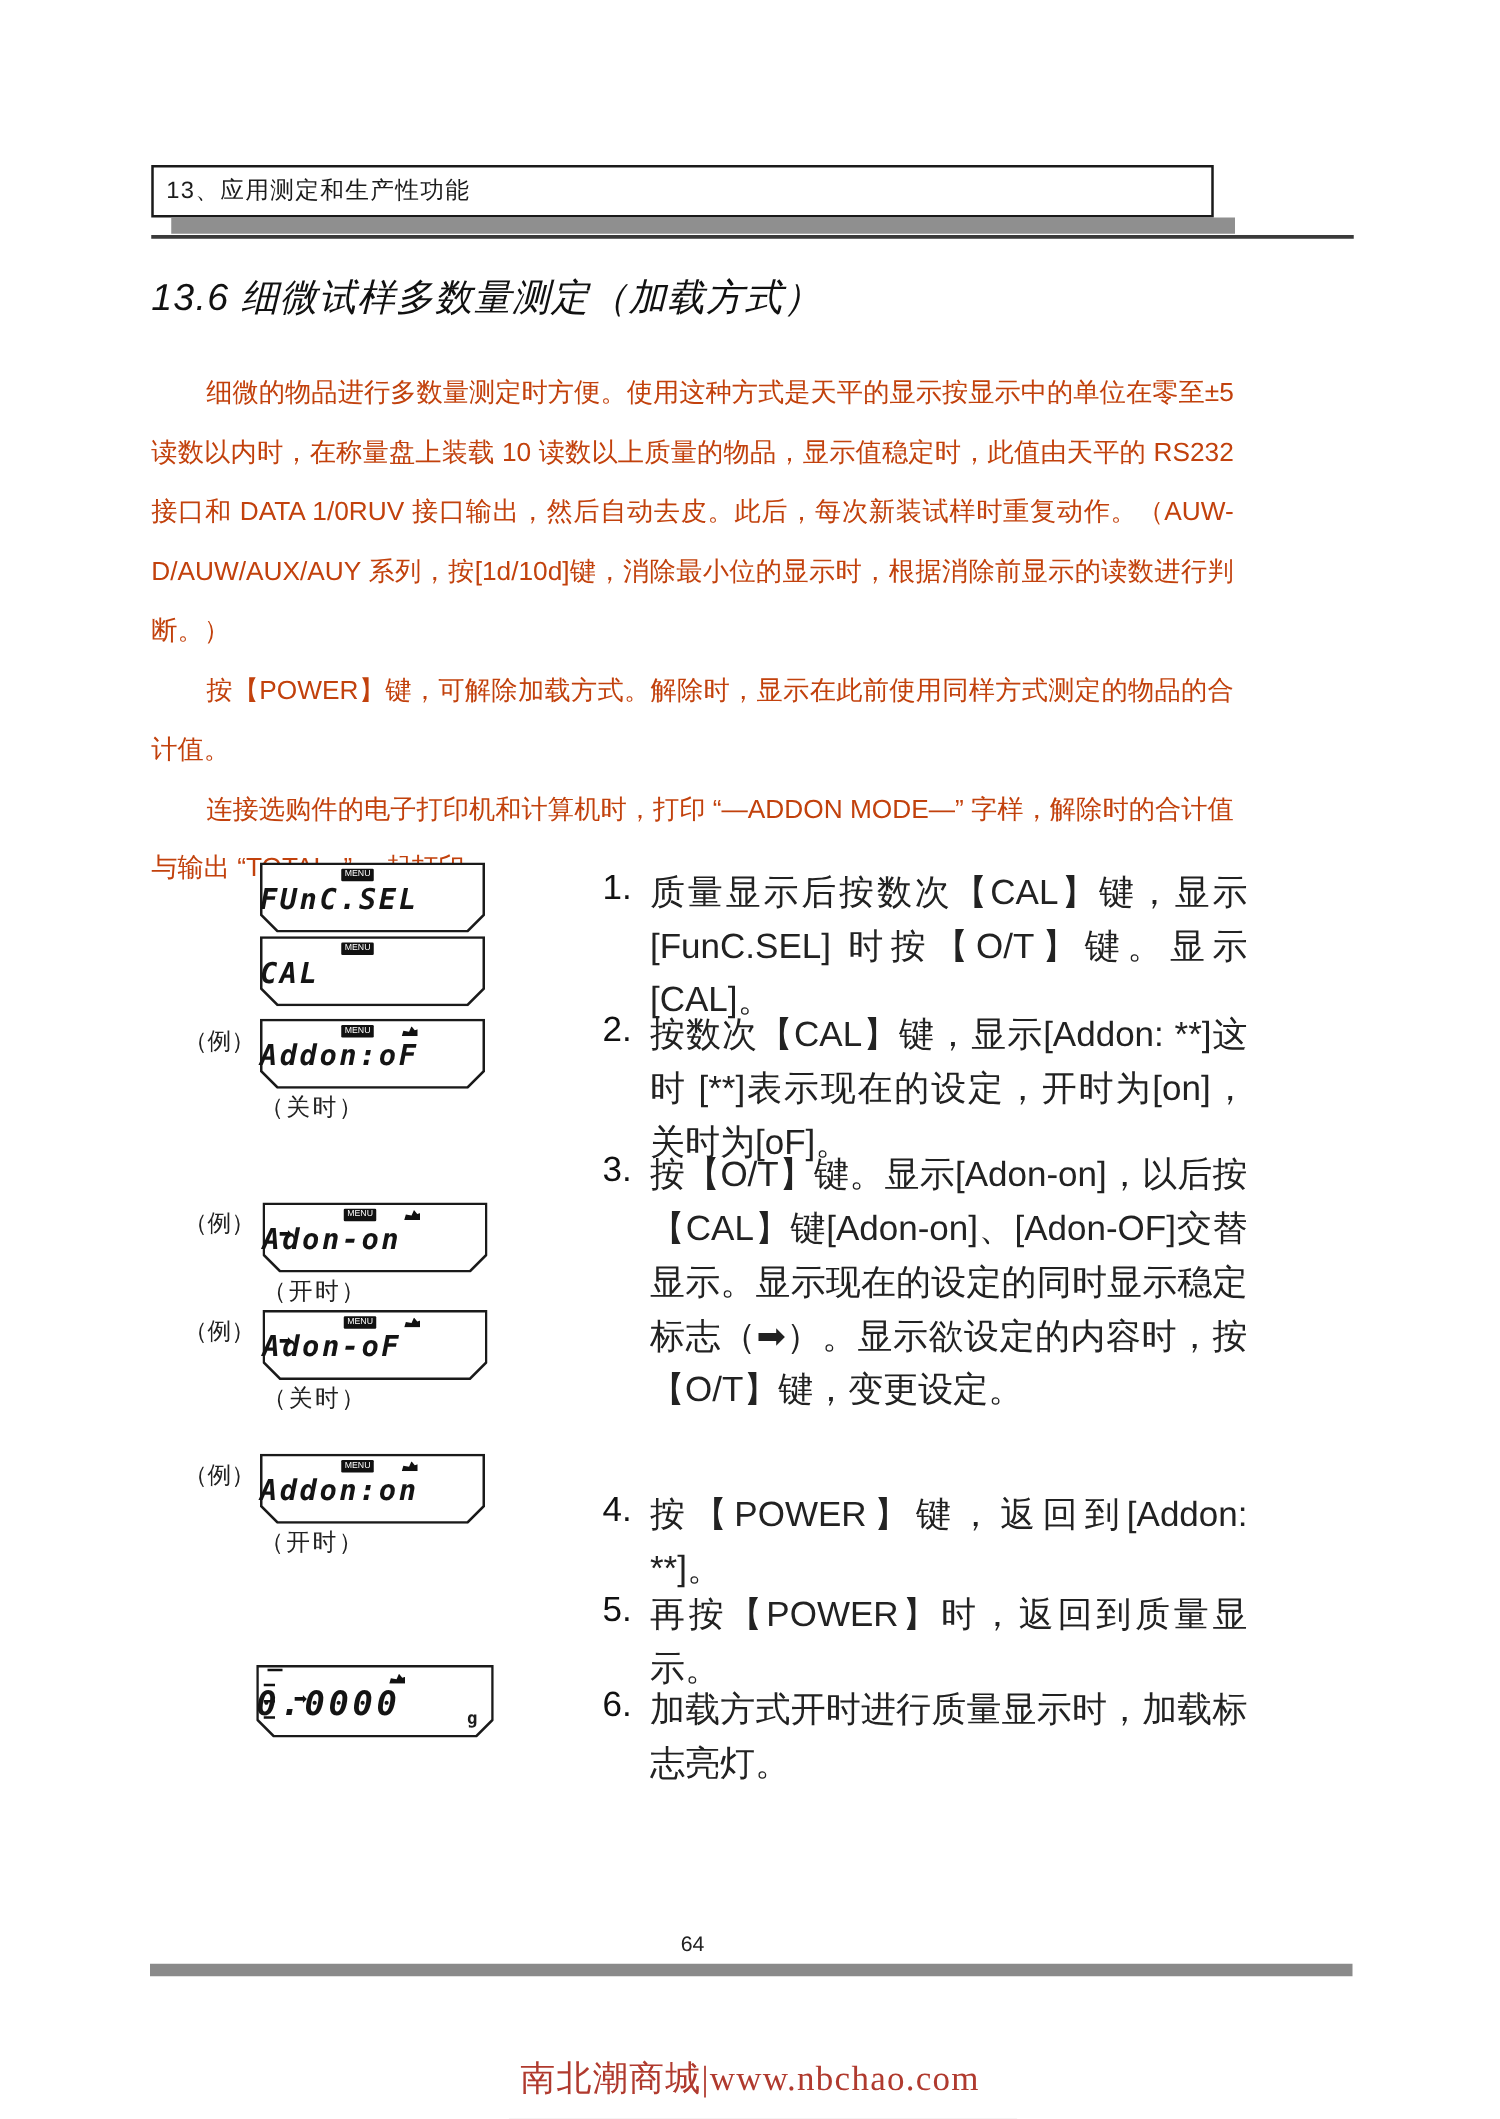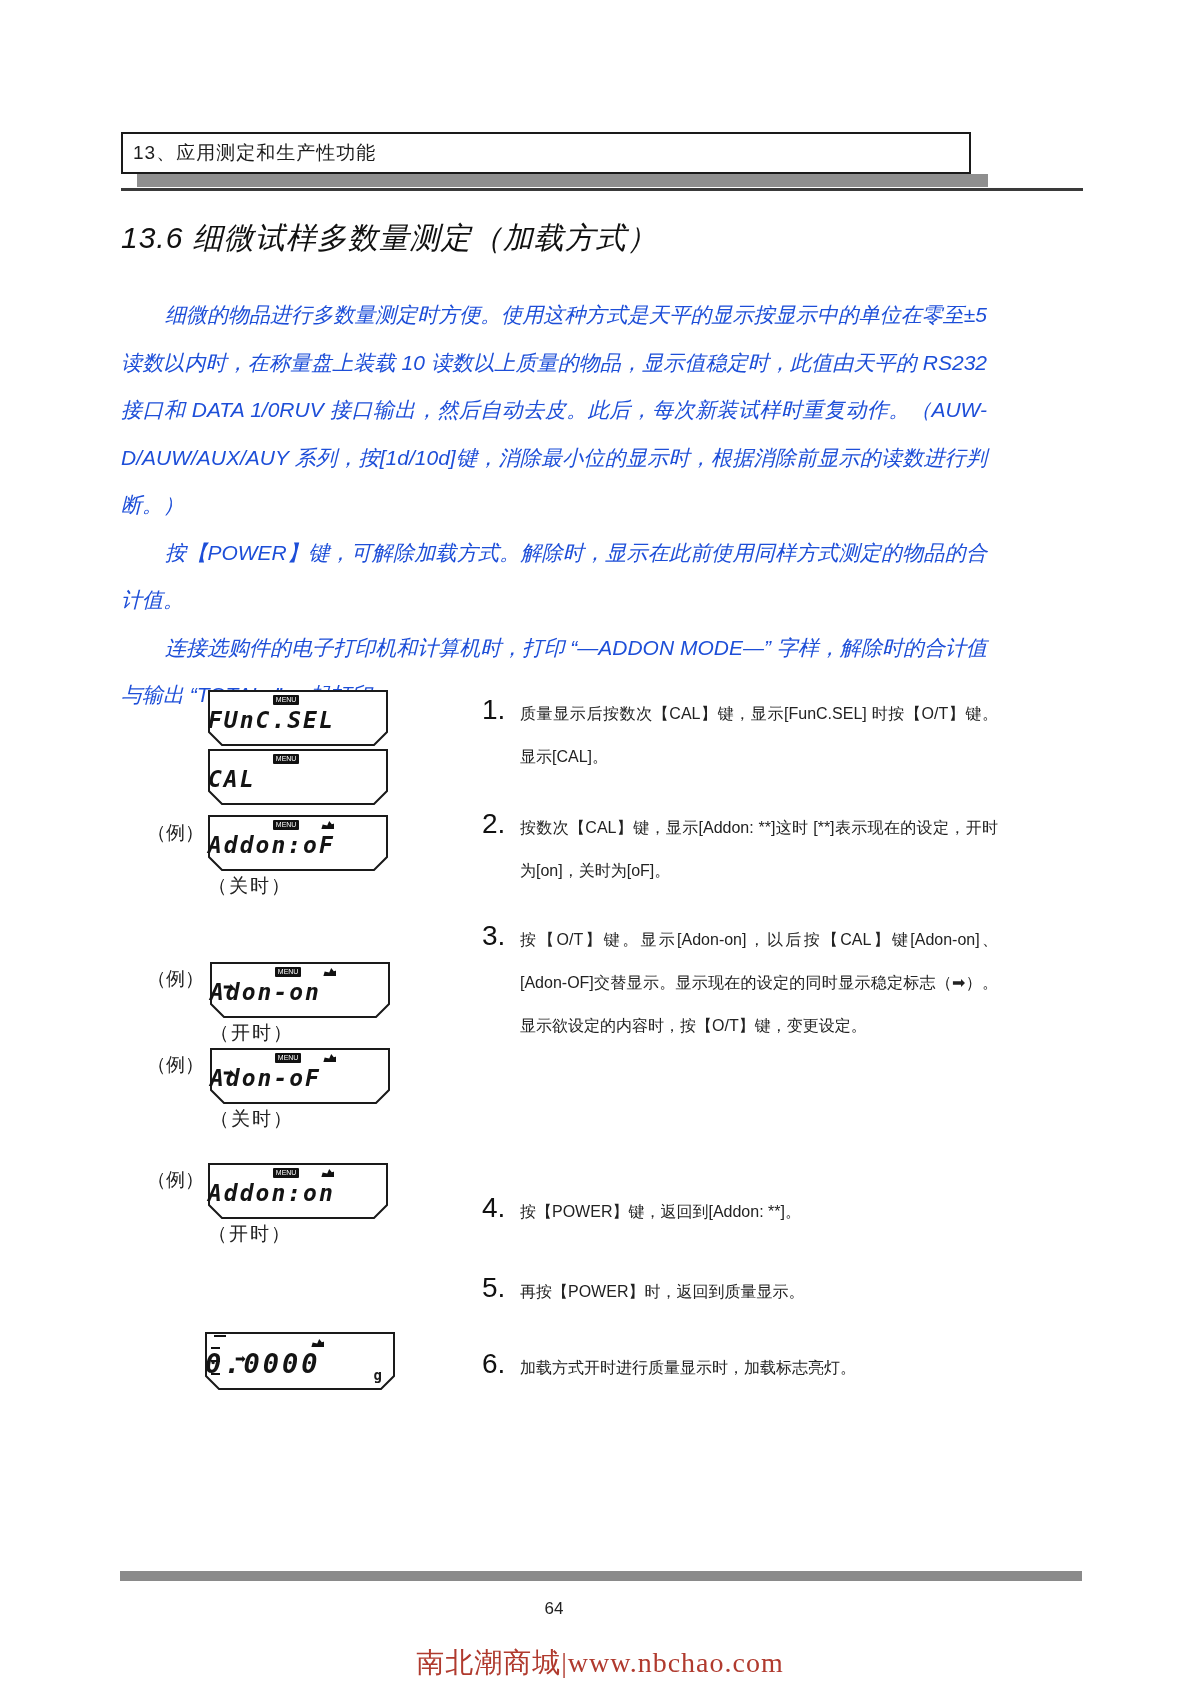--- a/index.html
+++ b/index.html
@@ -21,21 +21,21 @@
   }
   .chapter-shadow{position:absolute;left:137px;top:174px;width:851px;height:13px;background:#8f8f8f;}
   .chapter-rule{position:absolute;left:121px;top:188px;width:962px;height:3px;background:#3a3a3a;}
   .section-title{
     position:absolute;left:121px;top:218px;width:900px;
     font-size:30px;letter-spacing:1px;color:#111;font-style:italic;
   }
   
   .body-text{
     position:absolute;left:121px;top:291px;width:866px;
-    font-size:21px;line-height:47.5px;text-align:justify;color:#1d4ed8;font-style:italic;
+    font-size:21px;line-height:47.5px;text-align:justify;color:#c2410c;
   }
   .body-text p{margin:0;text-indent:44px;}
   
   .lcd{position:absolute;width:180px;height:56px;}
   .lcd svg.frame{position:absolute;left:0;top:0;width:100%;height:100%;}
   .lcd svg.frame polygon{fill:#fff;stroke:#1a1a1a;stroke-width:2;}
   .lcd .menu{
     position:absolute;left:36%;top:5px;
     background:#111;color:#fff;
     font-size:7px;line-height:8px;padding:1px 3px;border-radius:1px;
@@ -58,24 +58,24 @@
     position:absolute;right:13px;bottom:7px;
     font-family:"DejaVu Sans Mono", monospace;font-weight:bold;font-size:14px;
   }
   .lcd.weight .tick{position:absolute;left:6px;width:9px;height:2px;background:#111;}
   .lcd.weight .tab{position:absolute;left:9px;top:3px;width:12px;height:2px;background:#111;}
   .example-label{position:absolute;font-size:19px;color:#222;letter-spacing:0;}
   .lcd-caption{position:absolute;width:180px;font-size:19px;color:#222;letter-spacing:2px;}
   
   .step{position:absolute;left:482px;width:516px;display:flex;align-items:flex-start;}
   .step-num{font-size:28px;color:#111;width:38px;flex:0 0 38px;line-height:36px;}
-  .step-text{font-size:16px;line-height:43px;color:#222;text-align:justify;flex:1;}
+  .step-text{font-size:28px;line-height:43px;color:#222;text-align:justify;flex:1;}
   
   .footer-rule{position:absolute;left:120px;top:1571px;width:962px;height:10px;background:#8a8a8a;}
-  .page-number{position:absolute;left:121px;top:1599px;width:866px;text-align:center;font-size:17px;color:#222;}
+  .page-number{position:absolute;left:121px;top:1546px;width:866px;text-align:center;font-size:17px;color:#222;}
   .watermark{
     position:absolute;left:0;top:1644px;width:1200px;text-align:center;
     font-size:28px;color:#b03a2e;letter-spacing:1px;font-family:Liberation Serif, serif;
   }
 </style>
 </head>
 <body>
 
 <div class="page">
 

